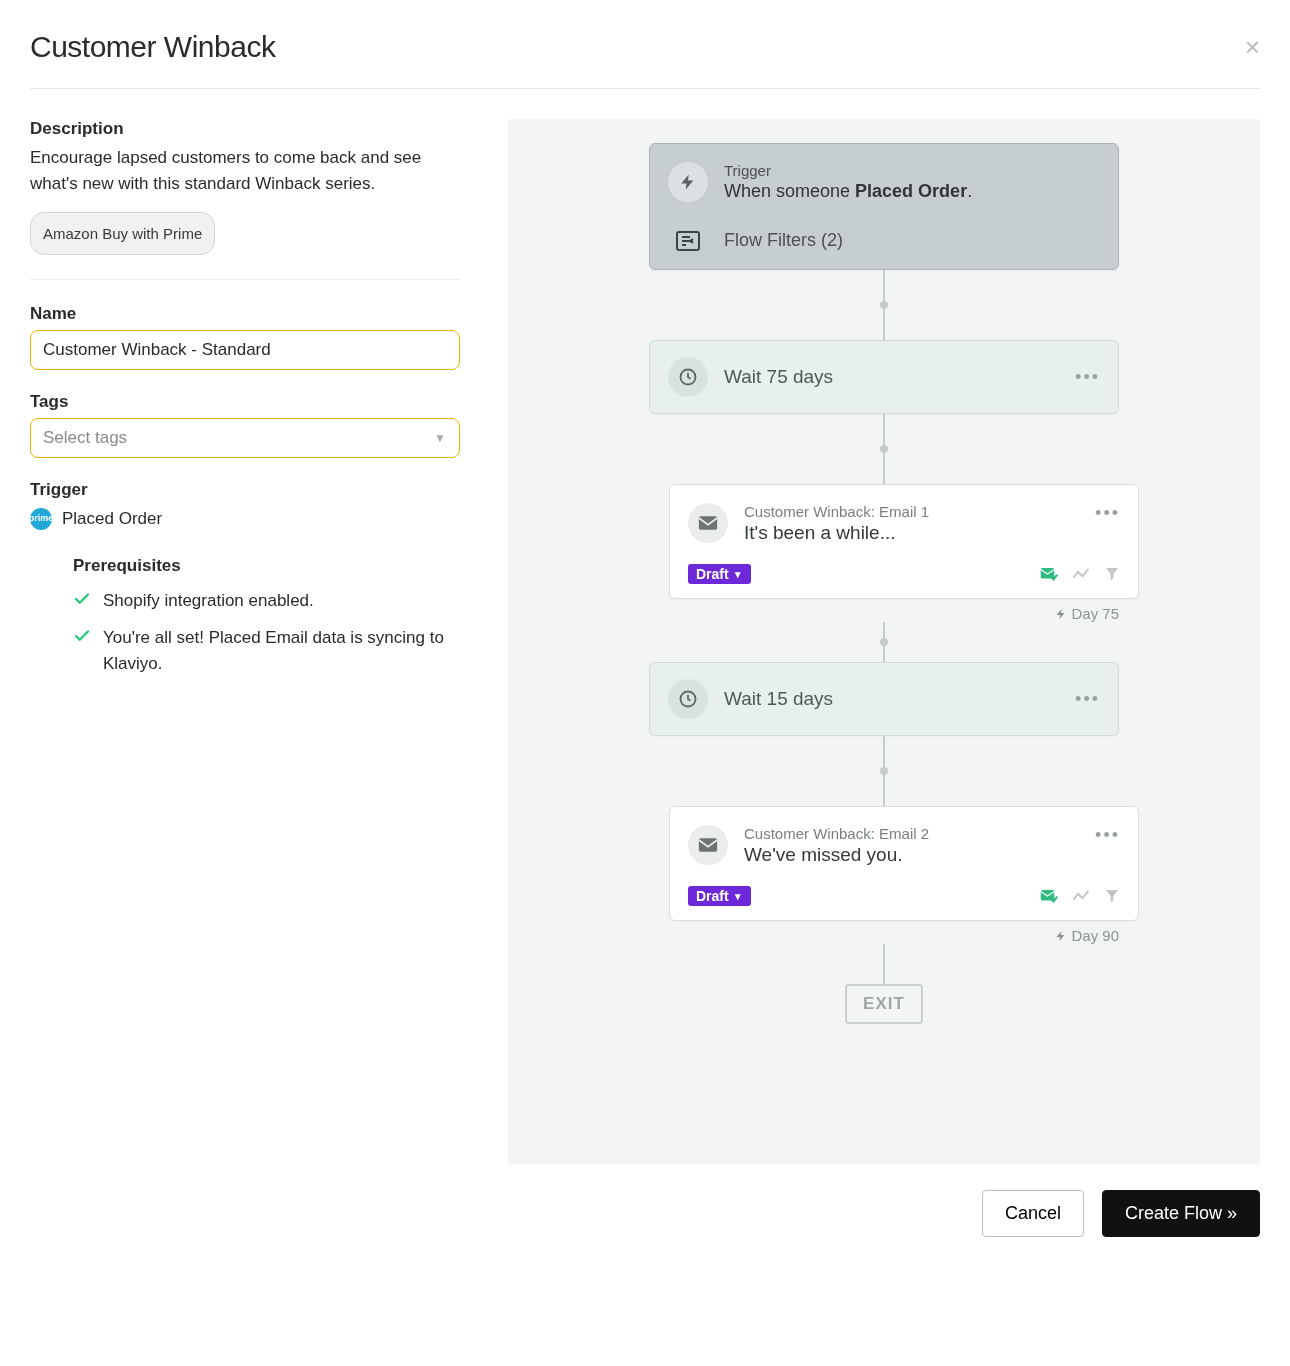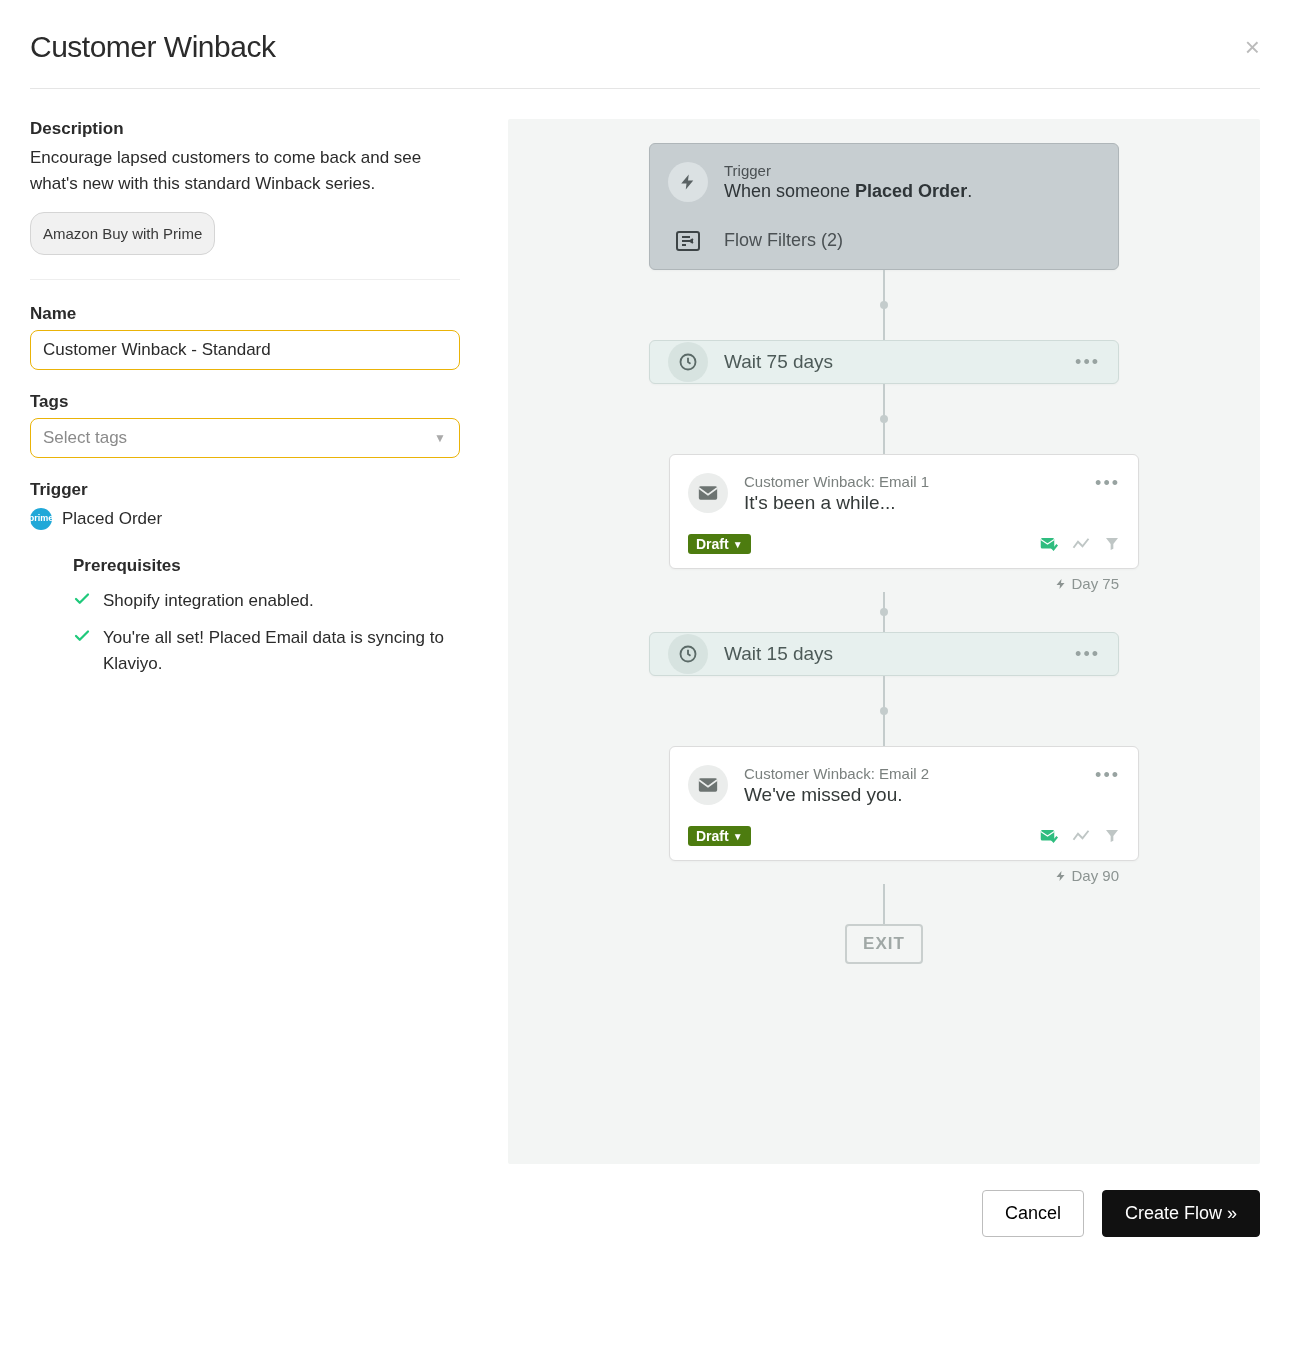--- a/index.html
+++ b/index.html
@@ -203,21 +203,21 @@
     border-radius: 50%;
     position: absolute;
     left: -3px;
   }
   .dot-mid { top: 50%; transform: translateY(-50%); }
   .wait-card {
     background: #e7f0ee;
     border: 1px solid #cfdbd8;
     display: flex;
     align-items: center;
-    padding: 1px 18px;
+    padding: 16px 18px;
     gap: 16px;
   }
   .wait-card .circle-icon { background: #d7e3e0; }
   .wait-text { font-size: 19px; color: #4d5a58; flex: 1; }
   .more-btn {
     color: #98a3a1;
     font-size: 18px;
     letter-spacing: 2px;
     cursor: pointer;
     background:none;border:none;
@@ -233,21 +233,21 @@
   .email-labels { flex: 1; }
   .email-labels .sub { font-size: 15px; color: #7a807e; margin-bottom: 2px; }
   .email-labels .main { font-size: 19px; color: #343a39; }
   .email-bottom {
     display: flex;
     align-items: center;
     justify-content: space-between;
     padding: 8px 18px 14px 18px;
   }
   .draft-pill {
-    background: #4d7c0f;
+    background: #6d28d9;
     color: #fff;
     font-size: 14px;
     font-weight: 600;
     padding: 2px 8px;
     border-radius: 3px;
     display: inline-flex;
     align-items: center;
     gap: 4px;
   }
   .email-icons { display: flex; gap: 14px; align-items: center; color: #bfc6c5; }

